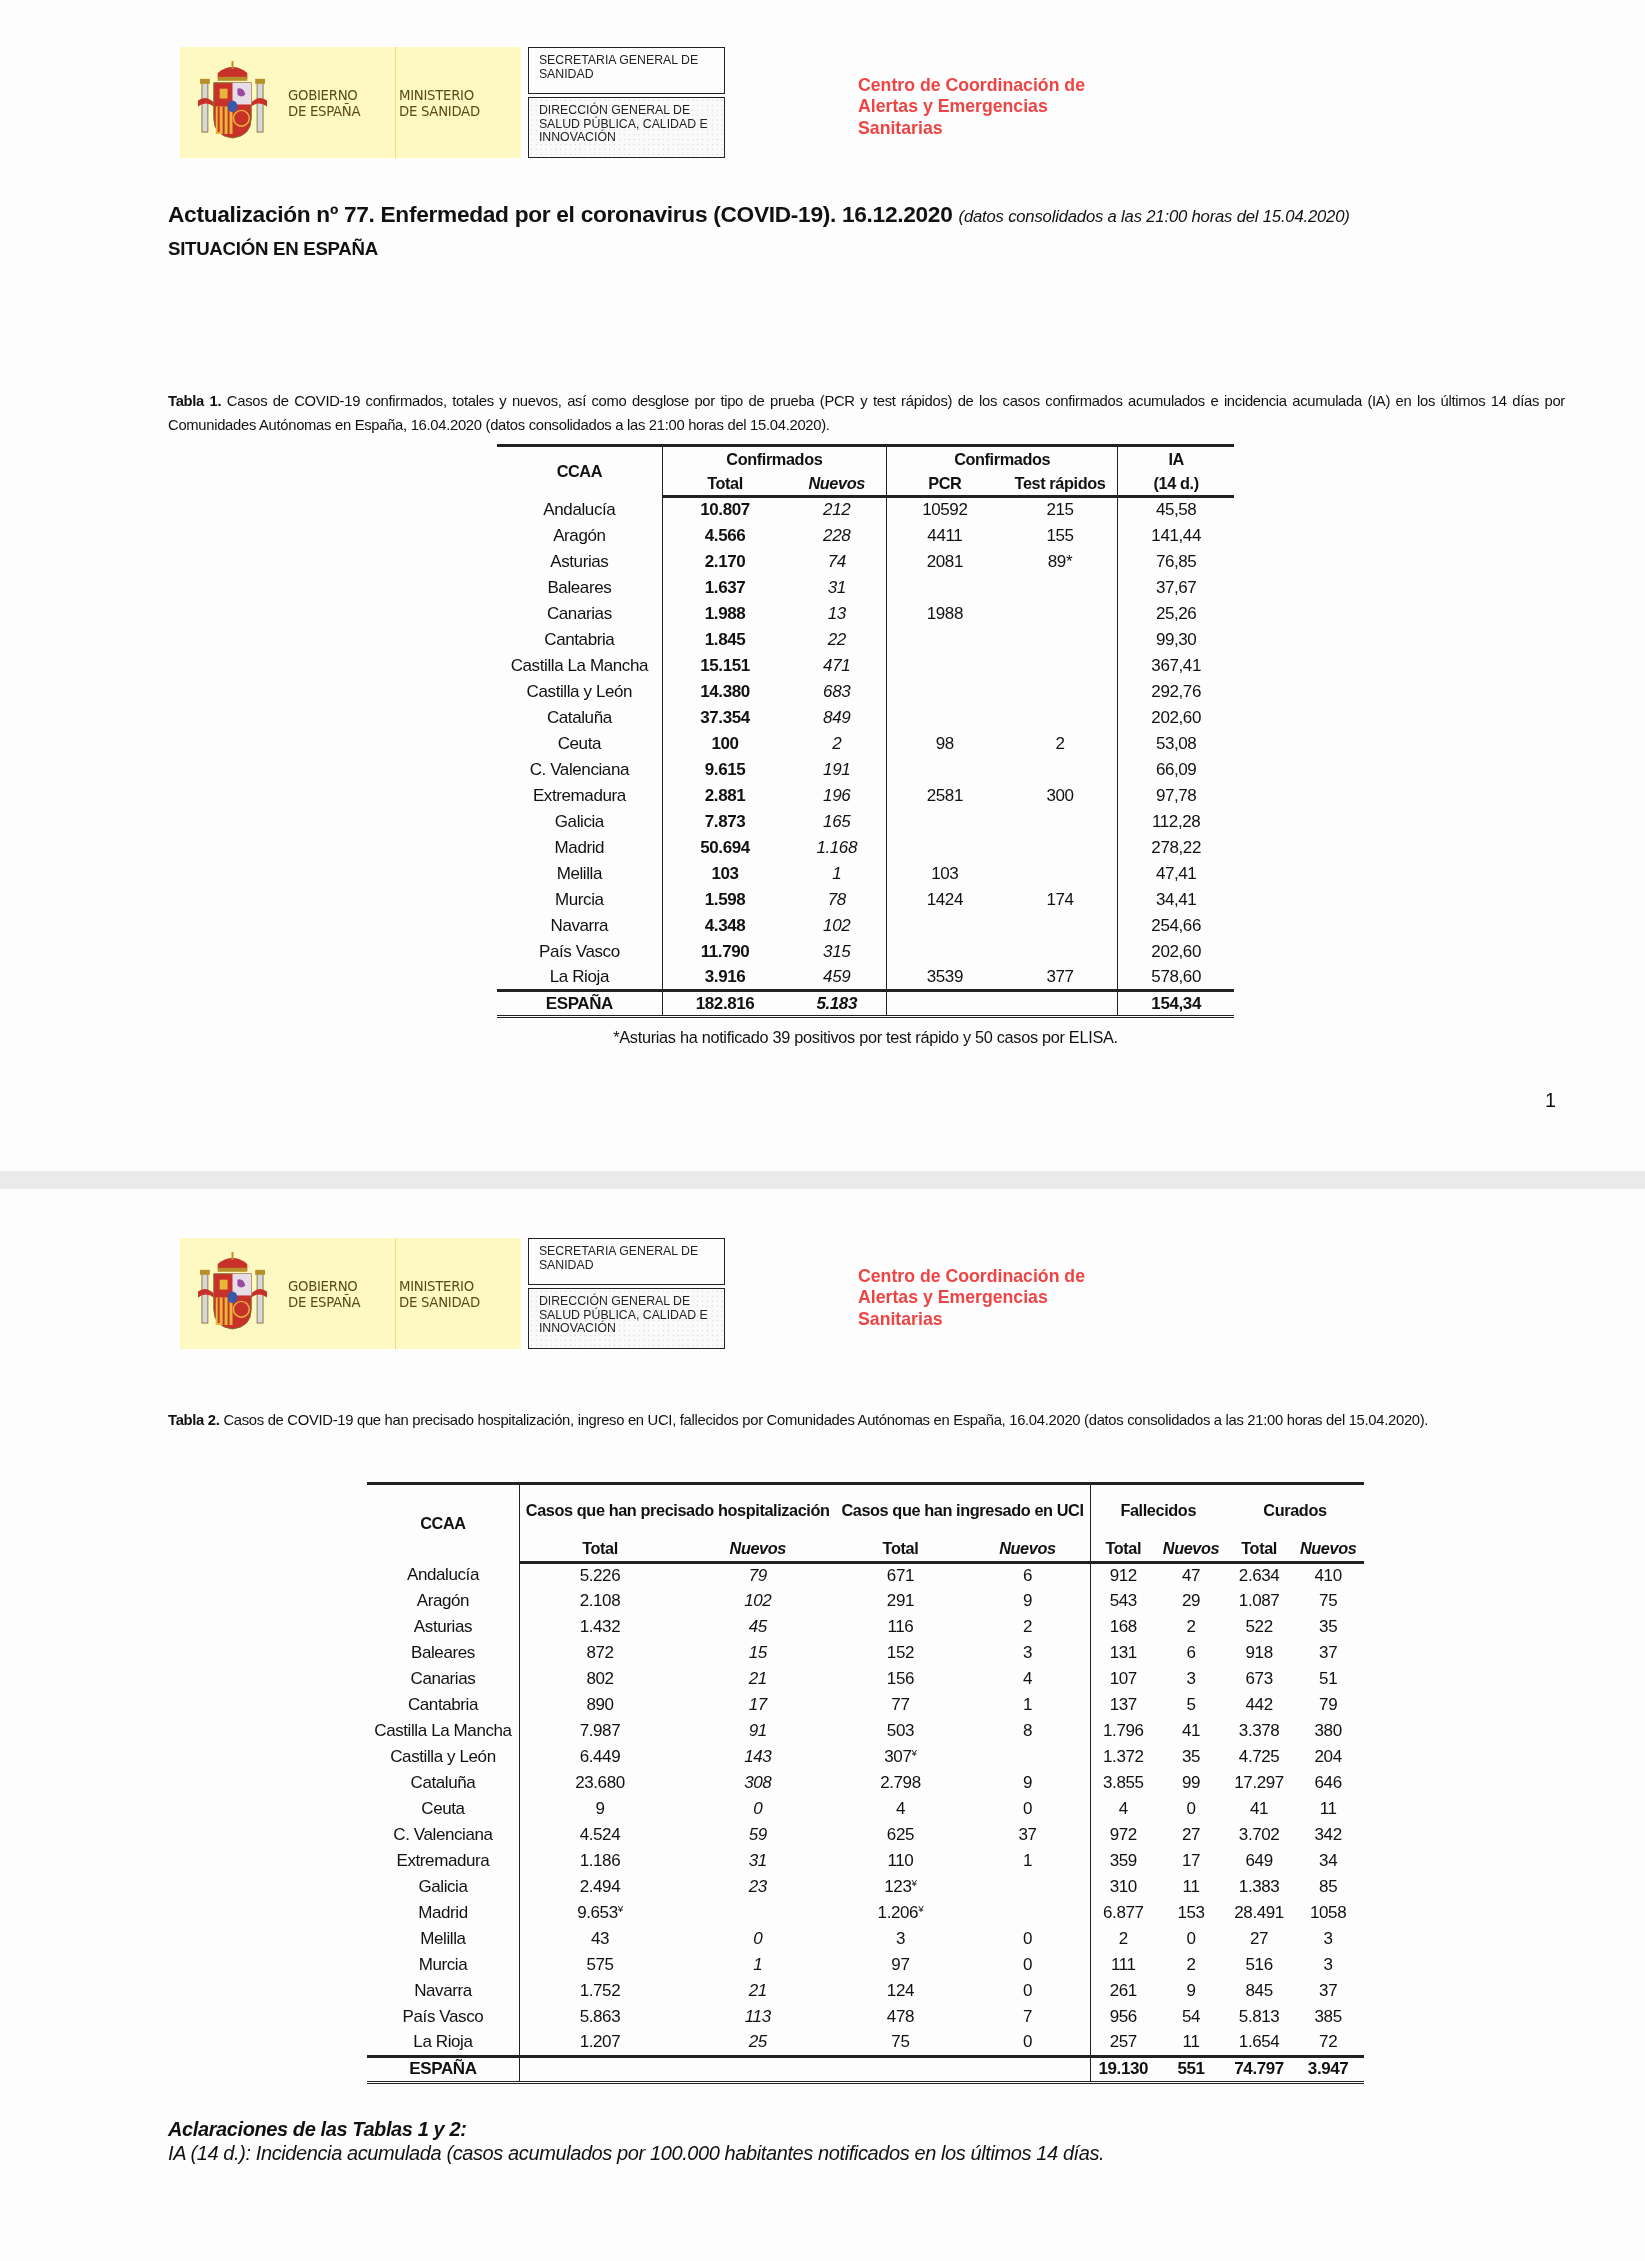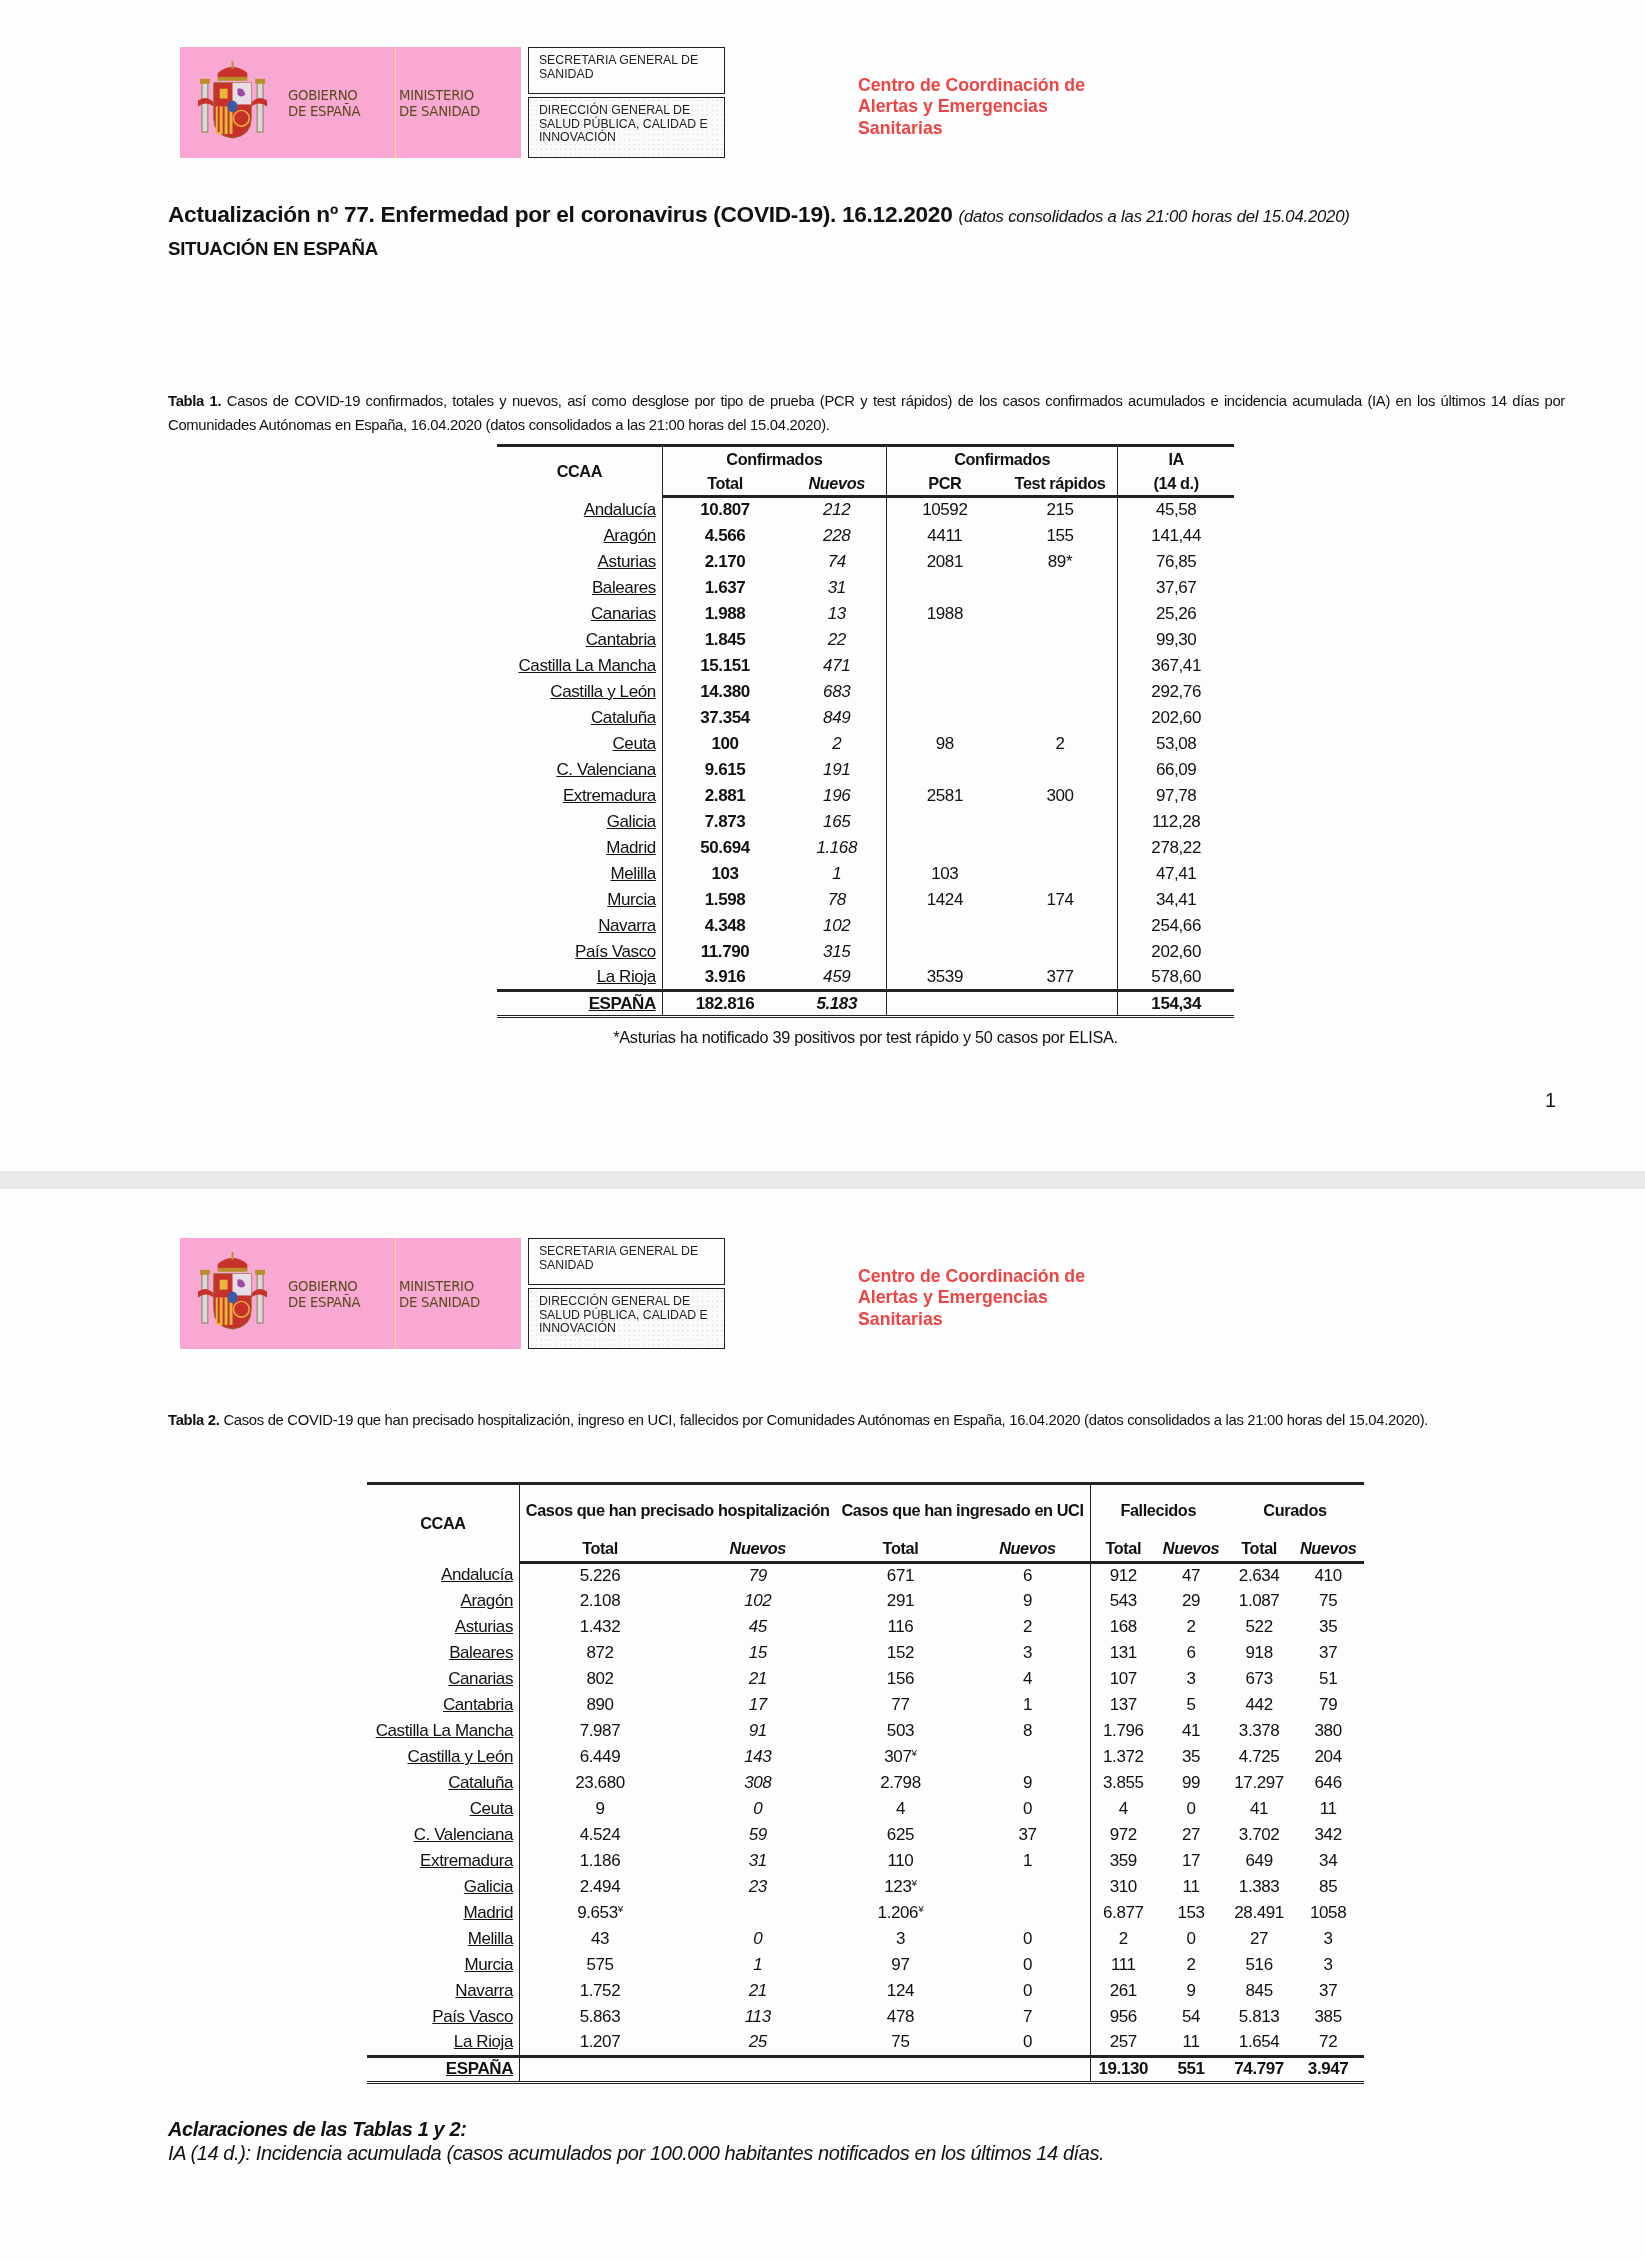--- a/index.html
+++ b/index.html
@@ -6,21 +6,21 @@
   html, body { width: 1645px; height: 2262px; background: #fdfdfd; overflow: hidden; }
   body { font-family: "Liberation Sans", sans-serif; color: #111; position: relative; }
 
   .page { position: absolute; left: 0; width: 1645px; background: #fdfdfd; }
   #page1 { top: 0; height: 1171px; }
   .separator { position: absolute; left: 0; top: 1171px; width: 1645px; height: 17.7px; background: #eaeaea; }
   #page2 { top: 1189px; height: 1073px; }
 
   
   .hdr { position: absolute; left: 180px; width: 916px; height: 114px; }
-  .gov-logo { position: absolute; left: 0; top: 0; width: 341px; height: 111px; background: #f9a8d4; }
+  .gov-logo { position: absolute; left: 0; top: 0; width: 341px; height: 111px; background: #fef9c3; }
   .gov-logo .divider { position: absolute; left: 215px; top: 0; width: 1px; height: 111px; background: #f4dc7a; }
   .coat { position: absolute; left: 17.7px; top: 13.8px; width: 69px; height: 81px; }
   .gov-text { position: absolute; font-size: 13.3px; line-height: 15.8px; color: #5a4a1a; font-family: "DejaVu Sans", sans-serif; letter-spacing: -0.3px; }
   .gov-text.a { left: 108px; top: 41px; }
   .gov-text.b { left: 219px; top: 41px; }
   .org-box { position: absolute; left: 348px; width: 197px; border: 1.5px solid #222; font-size: 12.3px; line-height: 13.8px; color: #222; padding: 5.9px 9.9px; font-family: "Liberation Sans", sans-serif; }
   .org-box.top { top: 0; height: 47px; }
   .org-box.bottom { top: 50px; height: 61px; background-image: radial-gradient(#cfcfcf 0.8px, transparent 0.8px); background-size: 4.9px 4.9px; background-color: #fafafa; }
   .center-title { position: absolute; left: 638px; top: 27.6px; font-size: 17.7px; font-weight: bold; line-height: 21.7px; color: #ef4444; margin-left: 40px; }
 
@@ -29,21 +29,21 @@
   .title-line .sub { font-size: 16.7px; font-weight: normal; font-style: italic; letter-spacing: -0.2px; }
   .subhead { position: absolute; left: 168px; font-size: 18.7px; font-weight: bold; letter-spacing: -0.3px; }
   .para { position: absolute; left: 168px; width: 1397px; font-size: 17px; line-height: 25.6px; text-align: justify; letter-spacing: -0.3px; }
   .caption { position: absolute; left: 168px; width: 1397px; font-size: 14.8px; line-height: 23.6px; text-align: justify; letter-spacing: -0.3px; }
   .caption b { font-weight: bold; }
 
   
   table.t { position: absolute; border-collapse: collapse; font-size: 17px; letter-spacing: -0.4px; }
   table.t td, table.t th { padding: 0 5.9px; height: 26px; white-space: nowrap; }
   table.t th { font-weight: bold; text-align: center; font-size: 16.3px; }
-  table.t .l { text-align: right; text-decoration: underline; }
+  table.t .l { text-align: center; }
   table.t .c { text-align: center; }
   table.t .bold { font-weight: bold; }
   table.t .it { font-style: italic; }
   table.t .vr { border-right: 1.5px solid #222; }
   table.t thead tr.top th { border-top: 3px solid #222; }
   table.t thead tr.last th { border-bottom: 3px solid #222; }
   table.t tr.total td { border-top: 3px solid #222; border-bottom: 3.9px double #222; font-weight: bold; }
 
   #t1 { left: 497px; top: 444px; width: 737px; }
   #t1 .c-ccaa { width: 165px; }

